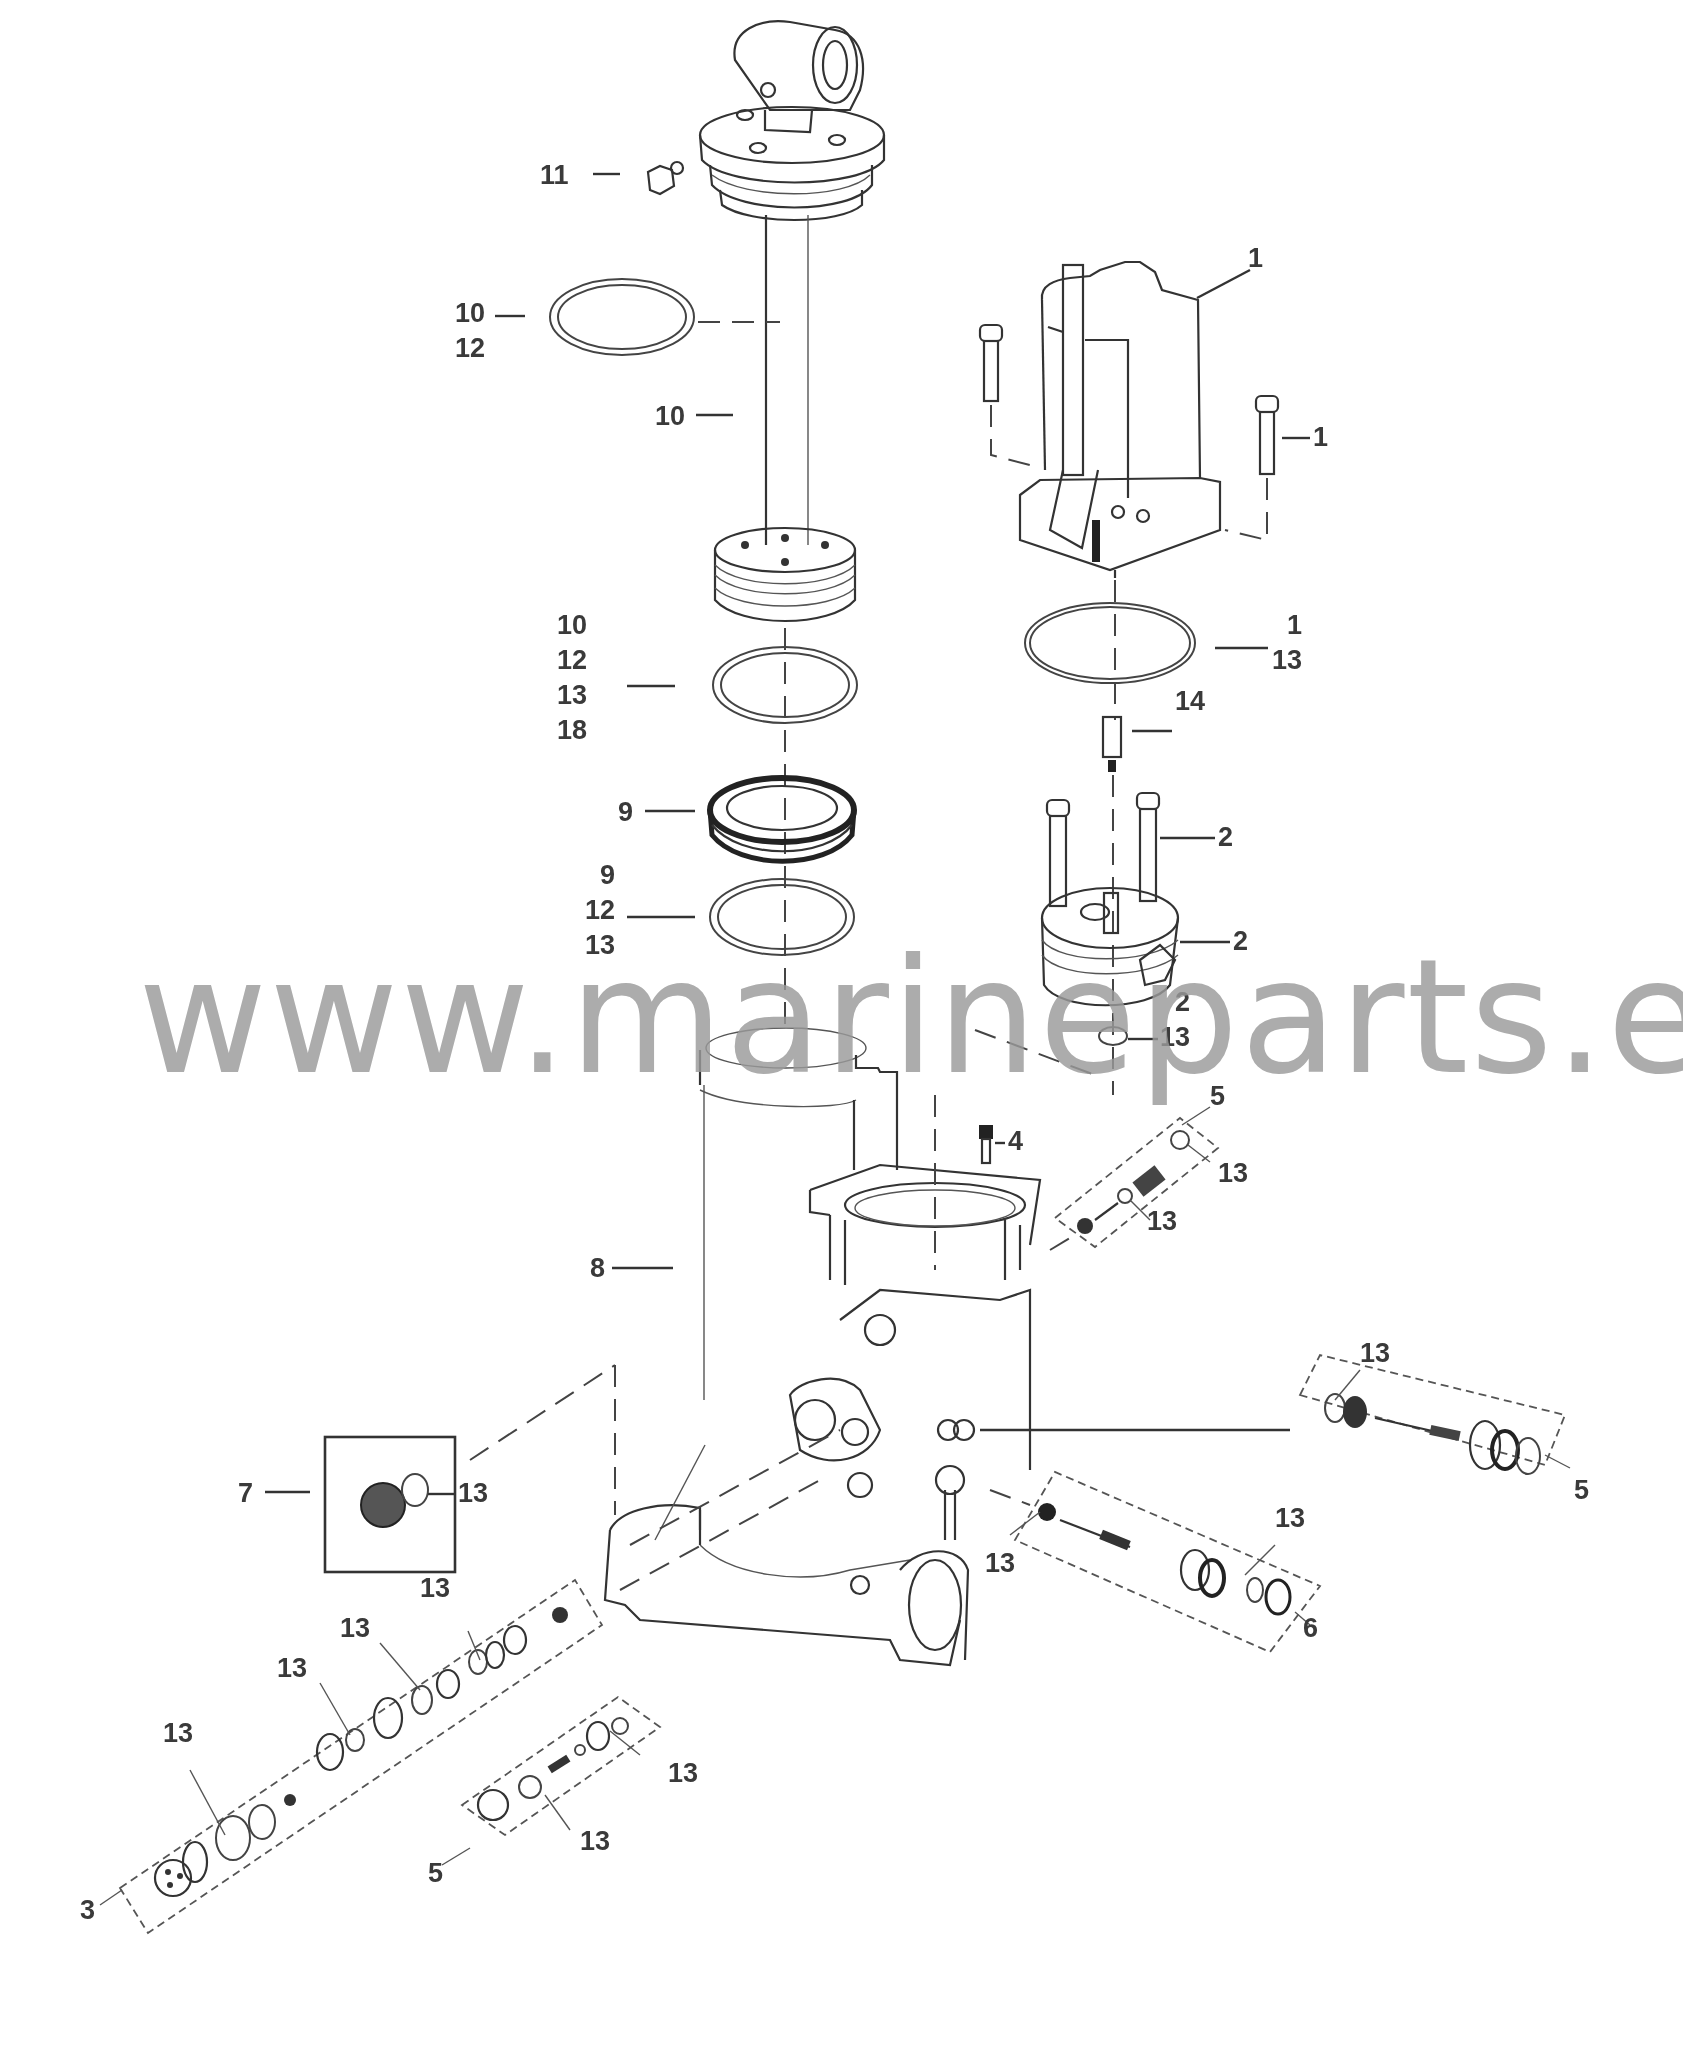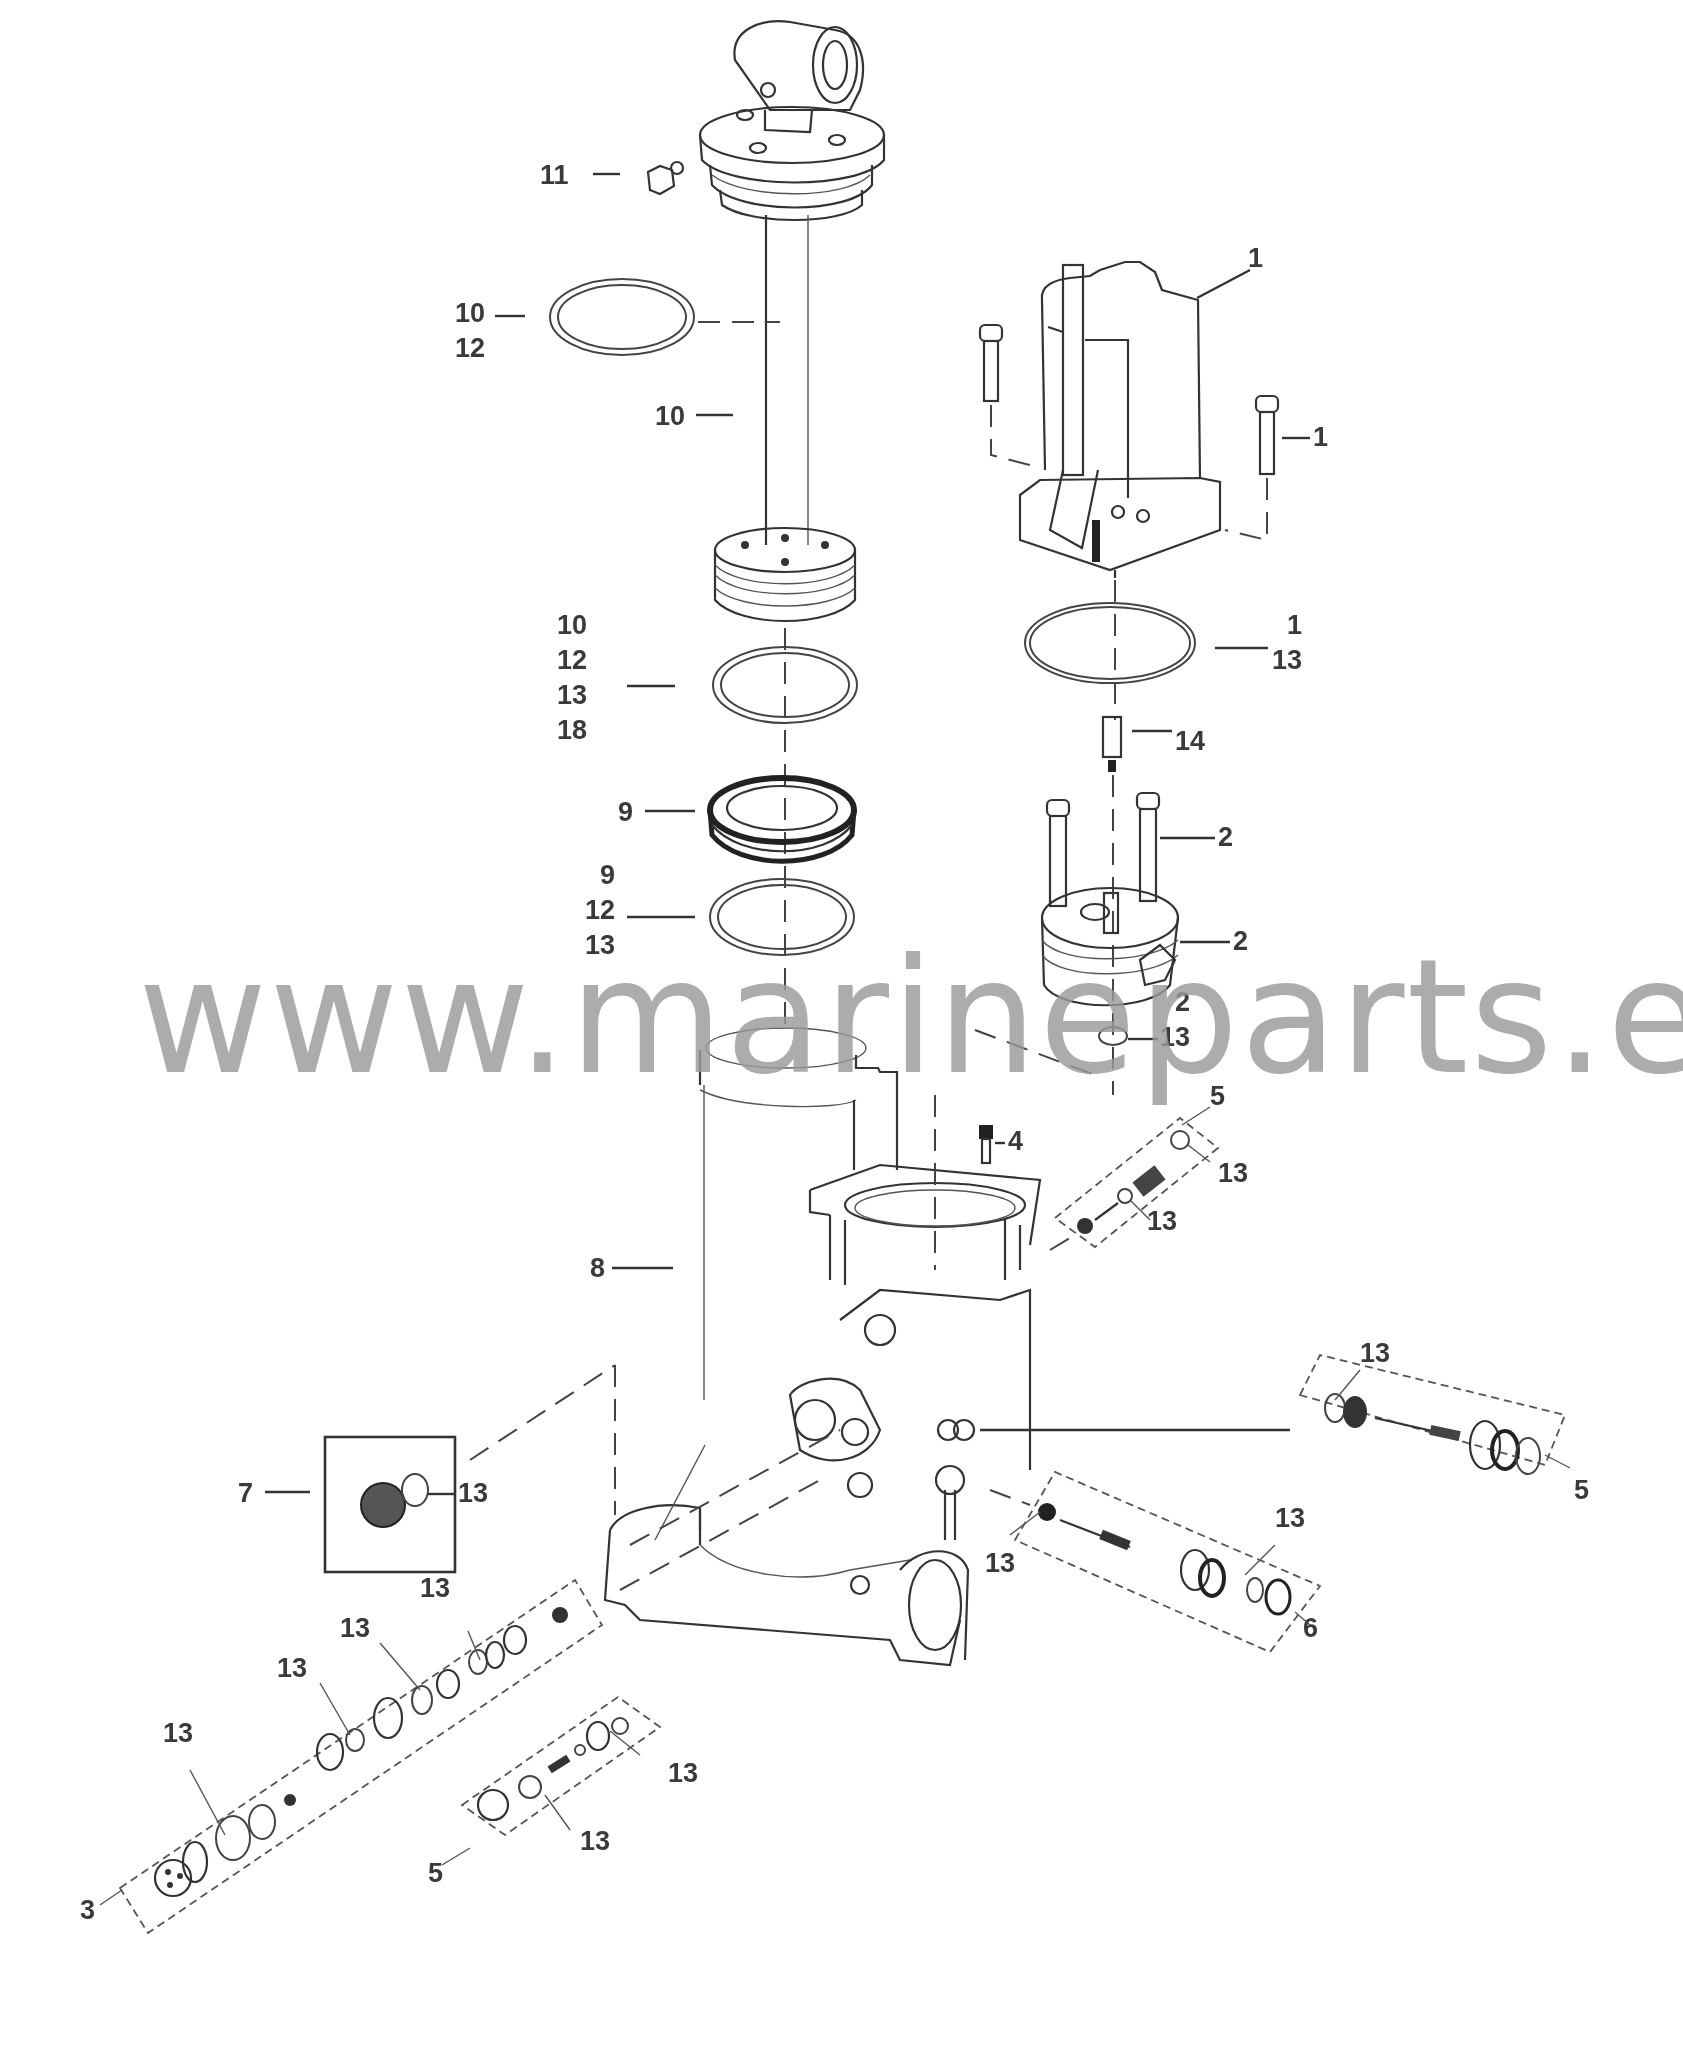--- a/index.html
+++ b/index.html
@@ -316,21 +316,21 @@
   <span>9</span>
   <span>12</span>
   <span>13</span>
 </div>
 <div class="lbl" style="left:1248px;top:245px;">1</div>
 <div class="lbl" style="left:1313px;top:424px;">1</div>
 <div class="stack" style="left:1272px;top:608px;">
   <span>1</span>
   <span>13</span>
 </div>
-<div class="lbl" style="left:1175px;top:728px;">14</div>
+<div class="lbl" style="left:1175px;top:688px;">14</div>
 <div class="lbl" style="left:1218px;top:824px;">2</div>
 <div class="lbl" style="left:1233px;top:928px;">2</div>
 <div class="stack" style="left:1160px;top:985px;">
   <span>2</span>
   <span>13</span>
 </div>
 <div class="lbl" style="left:1008px;top:1128px;">4</div>
 <div class="lbl" style="left:1210px;top:1083px;">5</div>
 <div class="lbl" style="left:1218px;top:1160px;">13</div>
 <div class="lbl" style="left:1147px;top:1208px;">13</div>

